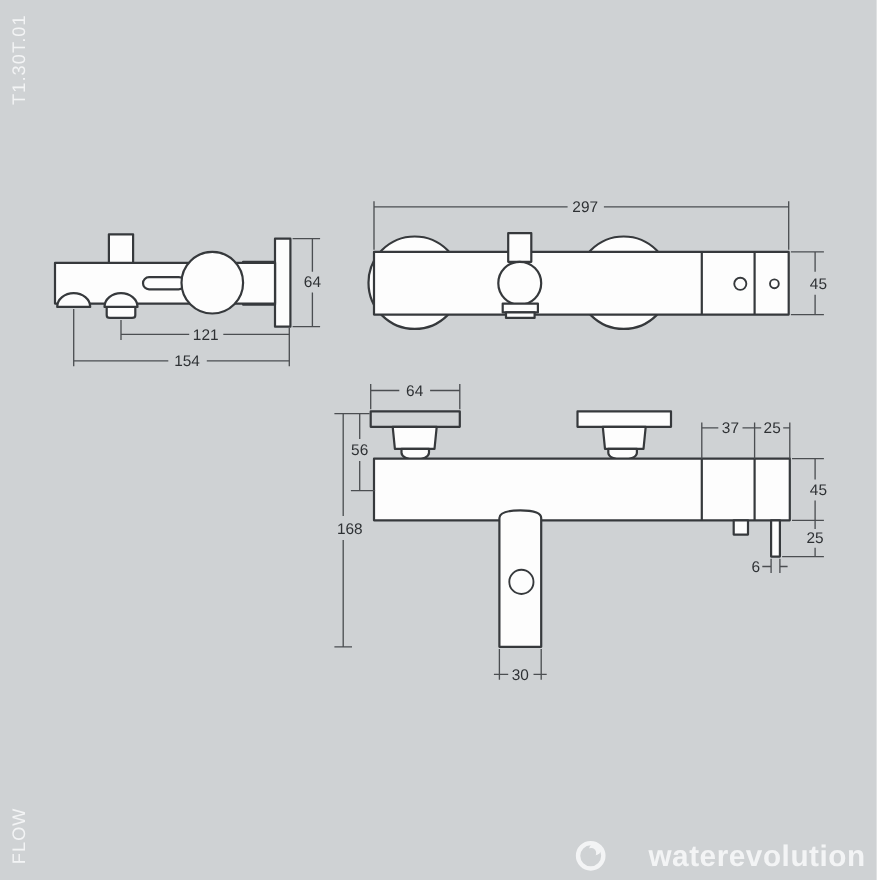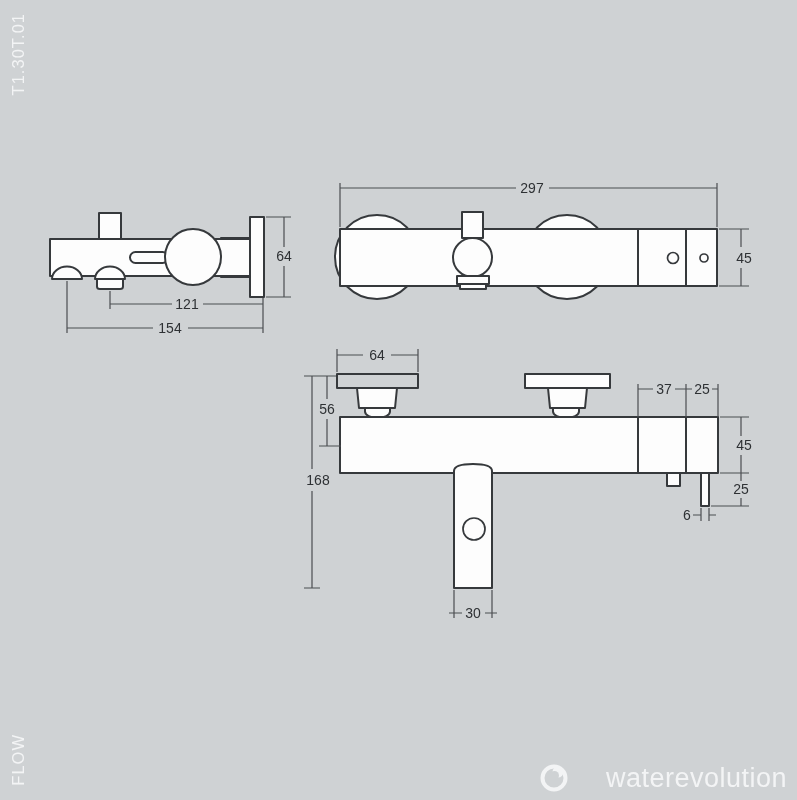--- a/index.html
+++ b/index.html
@@ -30,21 +30,21 @@
   .model-code{left:9px;top:13px;}
   .series-name{left:9px;bottom:14px;}
   .brand{
     position:absolute;
     right:10px;bottom:6px;
     display:flex;align-items:center;gap:5px;
     color:#f3f4f5;
   }
   .brand-name{
     font-size:27px;
-    font-weight:400;
+    font-weight:700;
     letter-spacing:0.5px;
     margin-left:30px;
   }
 </style>
 </head>
 <body>
 
 <div class="canvas">
 
   <div class="vtext model-code">T1.30T.01</div>

